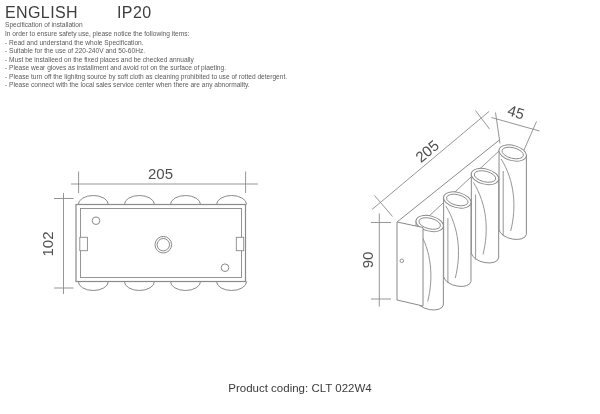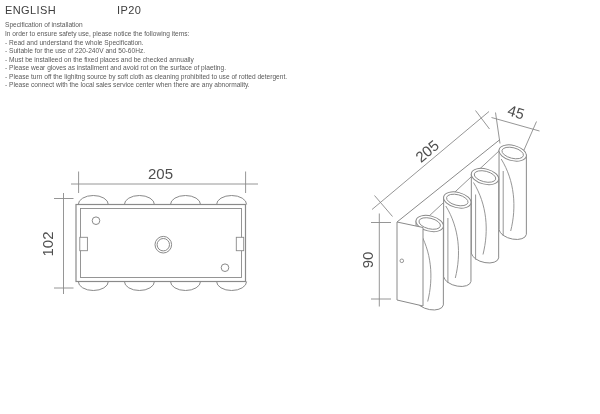--- a/index.html
+++ b/index.html
@@ -1,18 +1,18 @@
 <!DOCTYPE html>
 <html><head>
 <meta charset="utf-8">
 <style>
   html,body{margin:0;padding:0;background:#ffffff;}
   #page{position:relative;width:600px;height:414px;background:#ffffff;overflow:hidden;
         font-family:"Liberation Sans", sans-serif;}
-  .hdr{position:absolute;top:4px;font-size:11px;letter-spacing:.4px;color:#3d3d3d;text-align:center;}
+  .hdr{position:absolute;top:4px;font-size:16px;letter-spacing:.4px;color:#3d3d3d;text-align:center;}
   #lang{left:5px;}
   #ip{left:77px;margin-left:40px;}
   #spec{position:absolute;left:5px;top:21px;font-size:6.6px;line-height:8.45px;color:#5a5a5a;}
   #spec div{white-space:nowrap;}
   #spec .t{margin-bottom:1px;}
   svg{position:absolute;left:0;top:0;}
   .dim{position:absolute;font-size:15px;color:#4f4f4f;width:46px;text-align:center;
        transform:translate(-50%,-50%);}
   .r90{transform:translate(-50%,-50%) rotate(-90deg);}
   .rneg40{transform:translate(-50%,-50%) rotate(-40deg);}
@@ -137,13 +137,14 @@
       </g>
     </g>
   </svg>
 
   <div class="dim" style="left:160.5px;top:172.5px;">205</div>
   <div class="dim r90" style="left:46.5px;top:243.5px;">102</div>
   <div class="dim rneg40" style="left:427px;top:150.5px;">205</div>
   <div class="dim rpos17" style="left:516px;top:111.5px;">45</div>
   <div class="dim r90" style="left:366.5px;top:260px;">90</div>
 
+  <div id="footer">Product coding: CLT 022W4</div>
 </div>
 
 </body></html>

